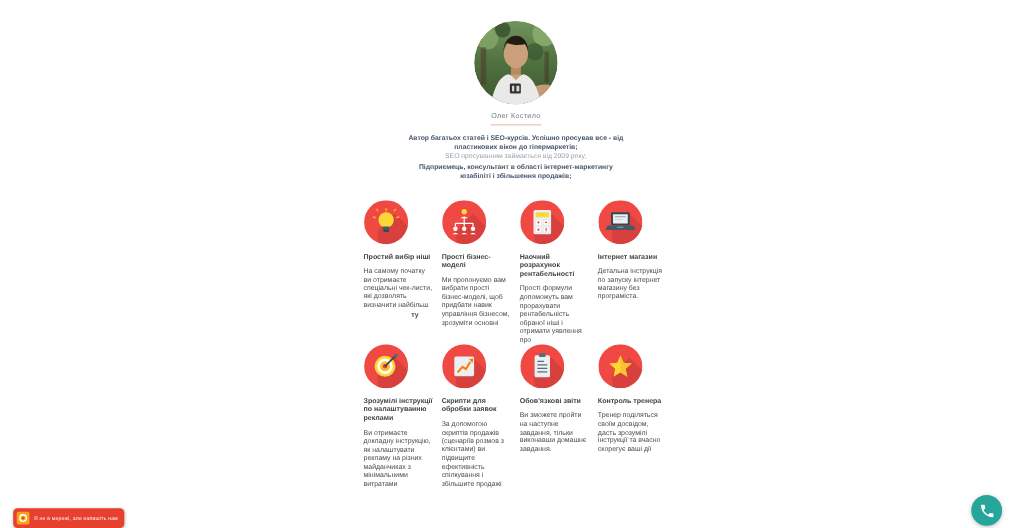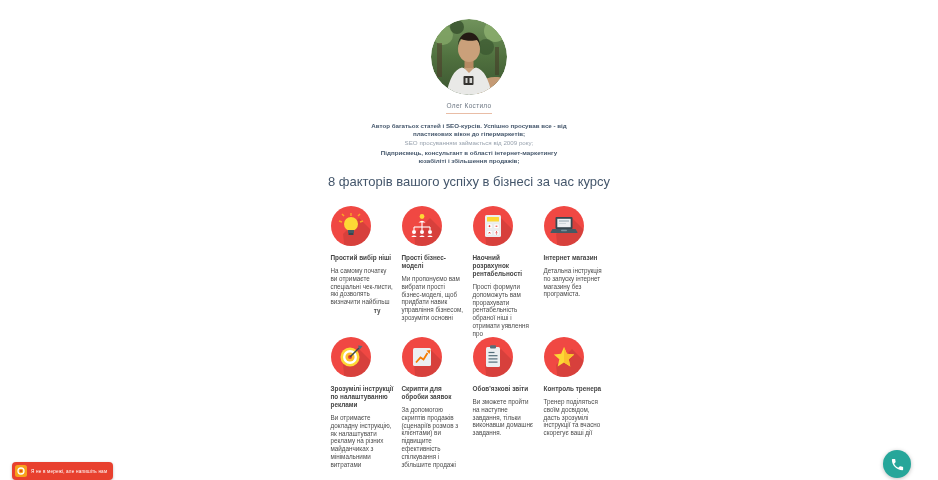--- a/index.html
+++ b/index.html
@@ -88,21 +88,20 @@
 
   <div class="name">Олег Костило</div>
   <div class="underline"></div>
 
   <div class="bio">
     <div class="b1">Автор багатьох статей і SEO-курсів. Успішно просував все - від пластикових вікон до гіпермаркетів;</div>
     <div class="b2">SEO просуванням займається від 2009 року;</div>
     <div class="b3">Підприємець, консультант в області інтернет-маркетингу юзабіліті і збільшення продажів;</div>
   </div>
 
-  <div class="heading">8 факторів вашого успіху в бізнесі за час курсу</div>
 
   <div class="grid">
 
     <div class="cell">
       <div class="ficon">
         <svg viewBox="0 0 40 40">
           <defs>
               <clipPath id="c1">
                 <circle cx="20" cy="20" r="20"></circle>
               </clipPath>

